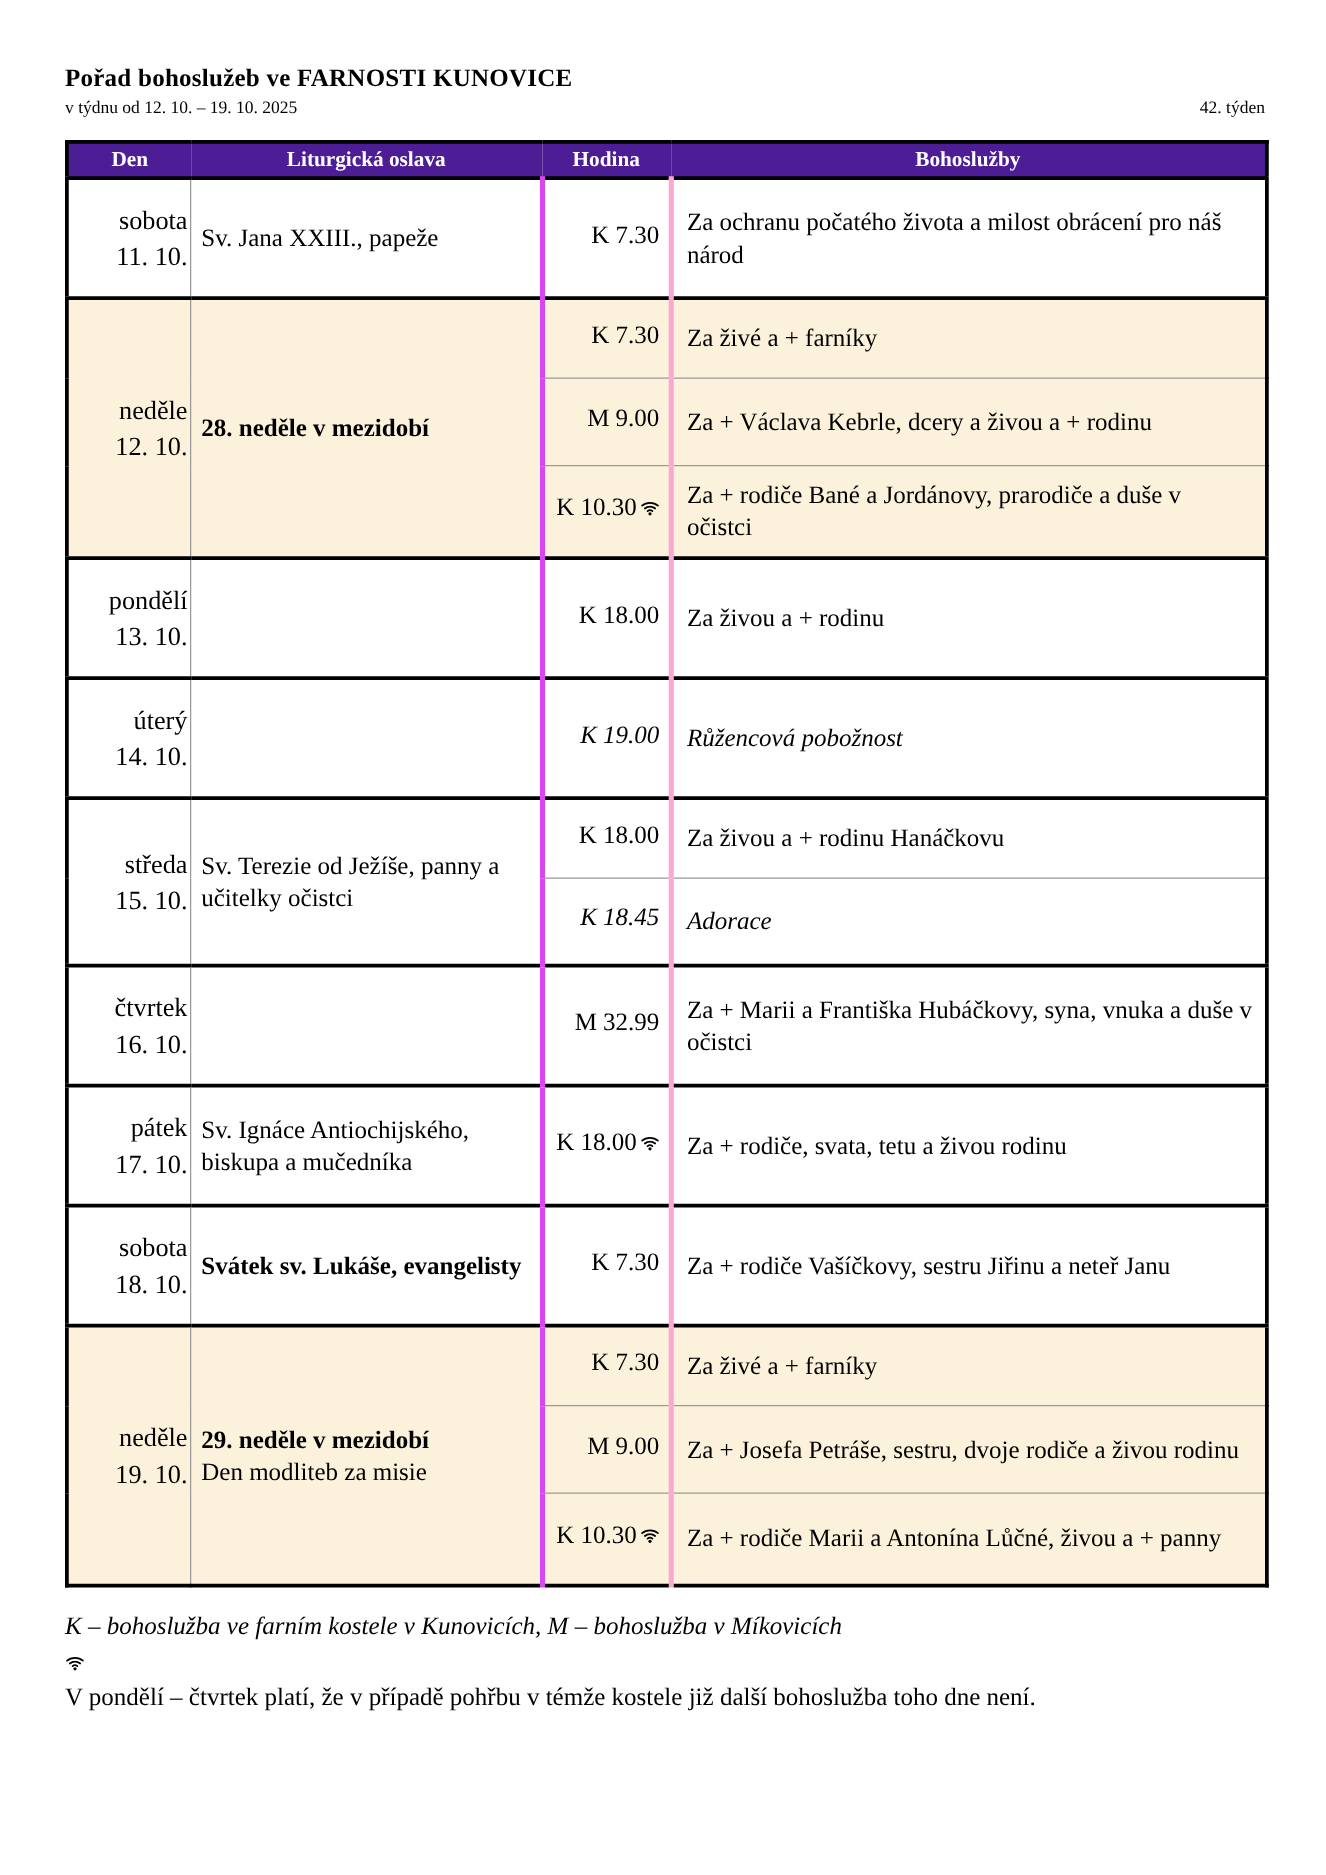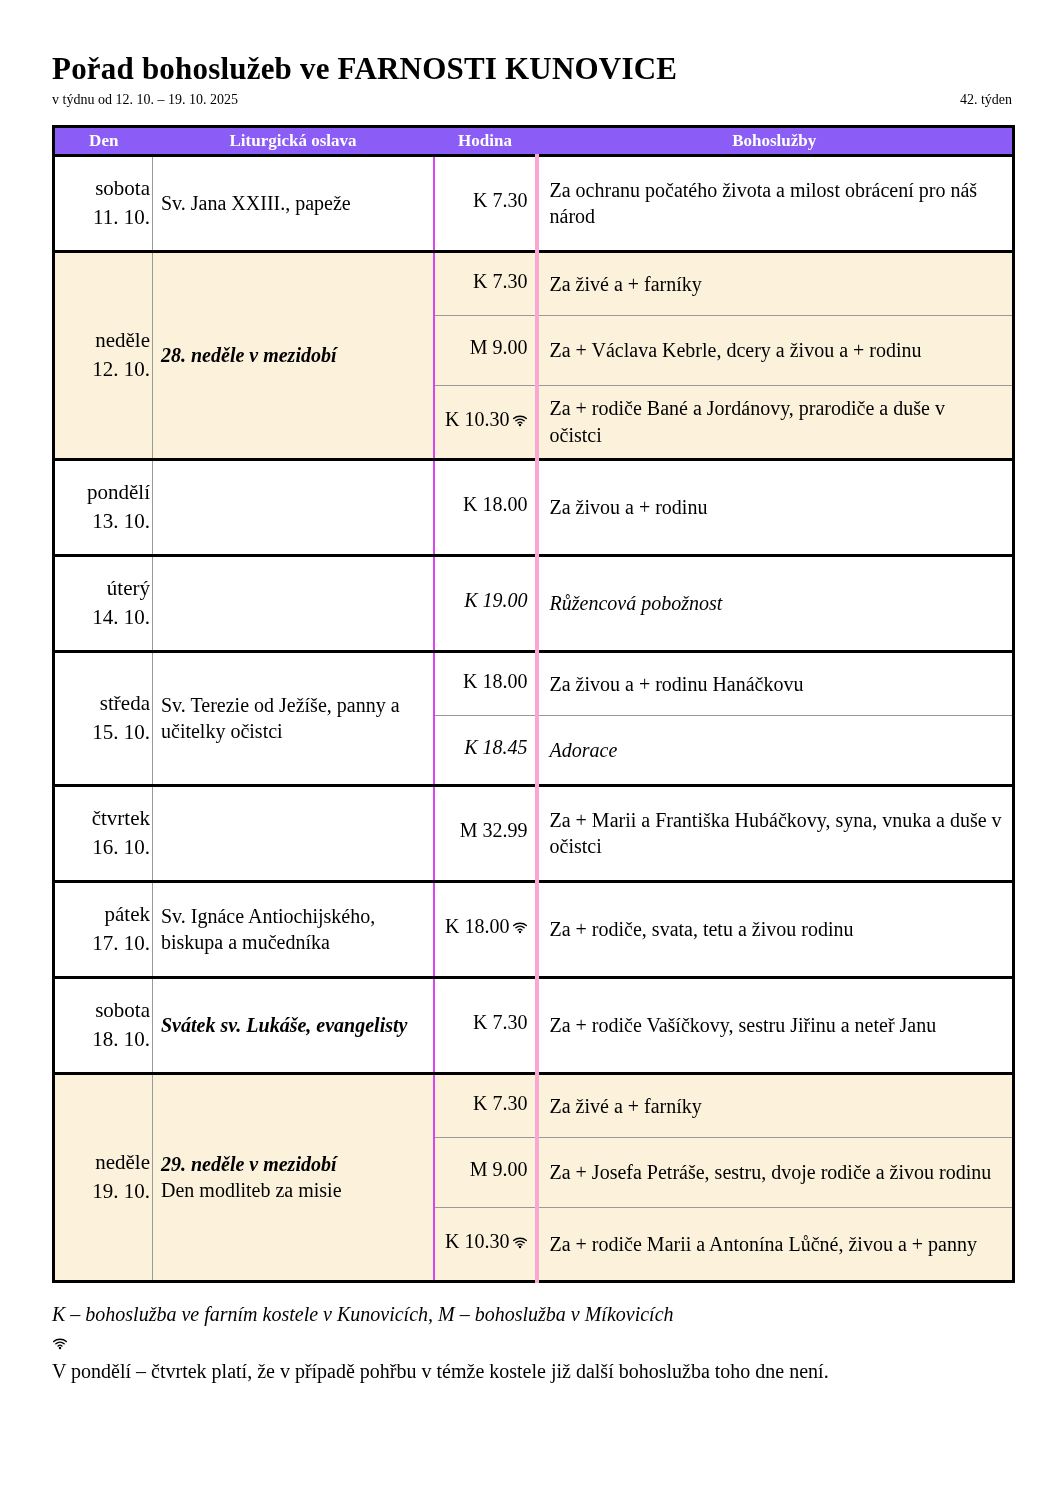--- a/index.html
+++ b/index.html
@@ -6,55 +6,55 @@
   body {
     width: 1061px; height: 1500px;
     background: #ffffff;
     color: #000;
     font-family: "Liberation Serif", "DejaVu Serif", serif;
     position: relative;
   }
   .page { padding: 52px 49px 0 52px; box-sizing: border-box; }
 
   h1.title {
-    margin: 0; font-size: 31px; font-weight: bold; line-height: 1.12;
+    margin: 0; font-size: 20px; font-weight: bold; line-height: 1.12;
     letter-spacing: 0.2px;
   }
   .subtitle {
     display: flex; justify-content: space-between; align-items: baseline;
     font-size: 14px; margin-top: 5px;
   }
 
   table.sched {
     width: 960px; margin-top: 17px;
     border-collapse: collapse;
     border: 3px solid #000;
     table-layout: fixed;
   }
   thead tr { height: 29px; }
   th {
-    background: #8b5cf6; color: #fff; font-weight: bold;
+    background: #4c1d95; color: #fff; font-weight: bold;
     font-size: 17px; padding: 2px 0; border: 0; text-align: center;
   }
   td { font-size: 20px; vertical-align: middle; box-sizing: border-box; }
   td.day   { text-align: right; font-size: 21px; line-height: 1.4; padding: 4px 2px; }
   td.feast { padding: 4px 8px; line-height: 1.3; border-left: 1px solid #999; }
-  td.time  { text-align: right; padding: 3px 7px 8px 2px; white-space: nowrap; border-left: 2px solid #d946ef; }
+  td.time  { text-align: right; padding: 3px 7px 8px 2px; white-space: nowrap; border-left: 4px solid #d946ef; }
   td.desc  { padding: 5px 10px 5px 11px; line-height: 1.32; border-left: 4px solid #f9a8d4; }
 
   tr.major td { border-top: 3px solid #000; }
   tr.sub td   { border-top: 1px solid #999; }
 
   tr.r1 { height: 96px; }
   tr.sA { height: 64px; }
   tr.sB { height: 70px; }
   tr.sC { height: 74px; }
 
   tr.hl td { background: #fcf1da; }
-  .b  { font-weight: bold; font-style: italic; }
+  .b  { font-weight: bold; }
   .it { font-style: italic; }
 
   svg.wifi { width: 16px; height: 16px; vertical-align: -2px; margin-left: 2px; }
   .footer { margin-top: 17px; font-size: 20px; line-height: 1.42; }
   .footer svg.wifi { margin-left: 0; margin-right: 4px; }
   .hidden-defs { position: absolute; width: 0; height: 0; overflow: hidden; }
 </style>
 </head>
 <body>
 

